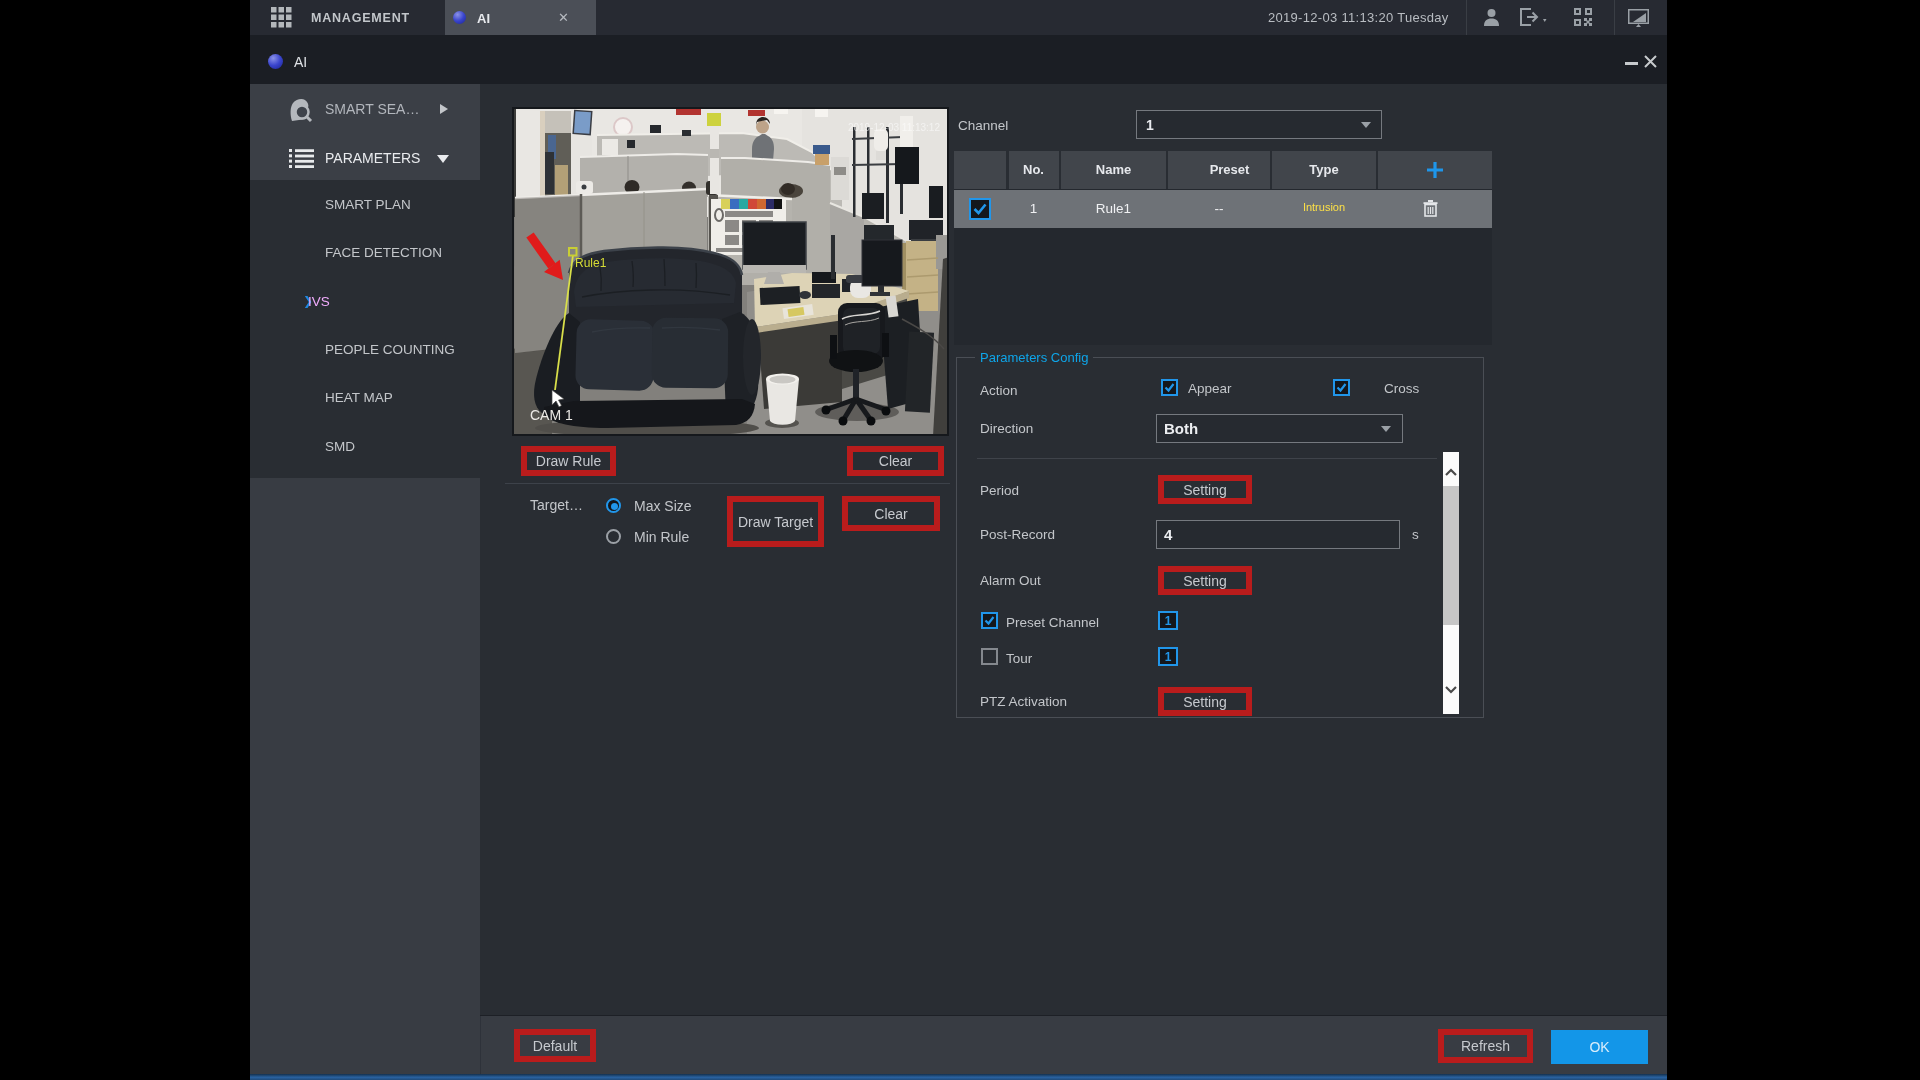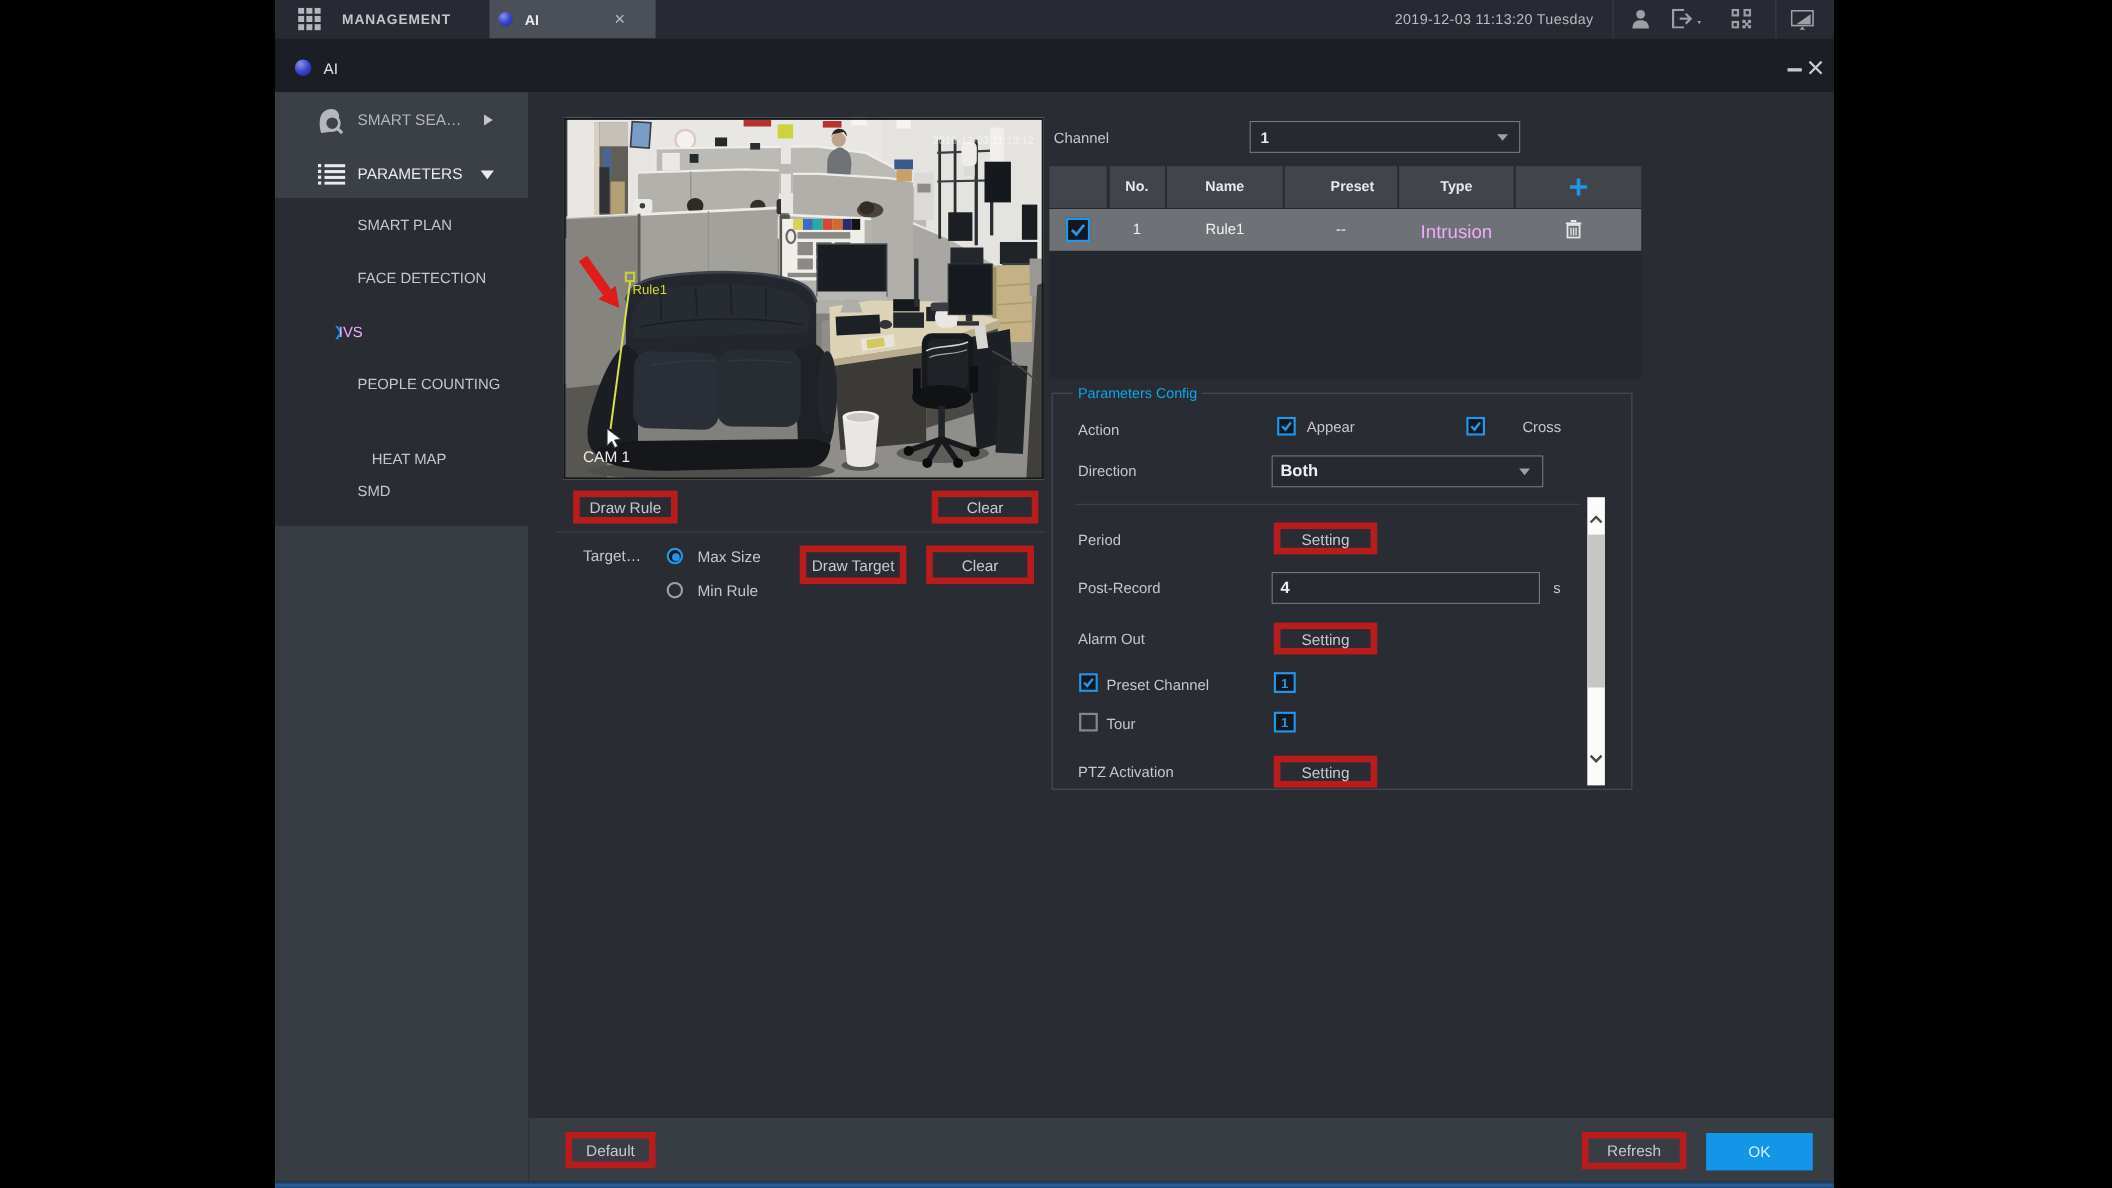--- a/index.html
+++ b/index.html
@@ -119,21 +119,21 @@
   </g>
 </svg>
 <div class="lbl" style="left:325px; top:151px; font-size:14px; color:#e9ebee;">PARAMETERS</div>
 <div class="abs" style="left:437px; top:155px; width:0; height:0; border-left:6.5px solid transparent; border-right:6.5px solid transparent; border-top:8px solid #e9ebee;"></div>
 
 <div class="lbl" style="left:325px; top:198px;">SMART PLAN</div>
 <div class="lbl" style="left:325px; top:246px;">FACE DETECTION</div>
 <div class="lbl" style="left:303px; top:295px; color:#1f87e0; font-size:12px;">❯</div>
 <div class="lbl" style="left:308px; top:295px; color:#f0abfc;">IVS</div>
 <div class="lbl" style="left:325px; top:343px;">PEOPLE COUNTING</div>
-<div class="lbl" style="left:325px; top:411px;margin-left:13px;">HEAT MAP</div>
+<div class="lbl" style="left:325px; top:391px;">HEAT MAP</div>
 <div class="lbl" style="left:325px; top:440px;">SMD</div>
 
 <div id="videobox" class="abs" style="left:512px; top:107px; width:437px; height:329px; background:#7f7d79;">
 <svg width="437" height="329" viewBox="0 0 437 329">
 
   <rect x="0" y="0" width="437" height="110" fill="#e9e7e3"></rect>
   <polygon points="290,0 437,0 437,160 395,148 330,112 290,62" fill="#e5e3df"></polygon>
 
   <polygon points="0,160 90,130 230,150 320,160 437,150 437,329 0,329" fill="#82807c"></polygon>
   <polygon points="235,185 437,152 437,329 235,329" fill="#908e8a"></polygon>
@@ -359,21 +359,21 @@
 <div class="btn" style="left:521px; top:446px; width:95px; height:30px;">Draw Rule</div>
 <div class="btn" style="left:847px; top:446px; width:97px; height:30px;">Clear</div>
 <div class="abs" style="left:505px; top:483px; width:445px; height:1px; background:#3d424a;"></div>
 <div class="lbl" style="left:530px; top:498px; font-size:14px;">Target…</div>
 <div class="abs" style="left:606px; top:498px; width:15px; height:15px; border-radius:50%; border:2px solid #2196ea; background:#14171c;">
   <div class="abs" style="left:3px; top:3px; width:7px; height:7px; border-radius:50%; background:#2196ea;"></div>
 </div>
 <div class="lbl" style="left:634px; top:499px; font-size:14px;">Max Size</div>
 <div class="abs" style="left:606px; top:529px; width:15px; height:15px; border-radius:50%; border:2px solid #9ba0a6; background:transparent;"></div>
 <div class="lbl" style="left:634px; top:530px; font-size:14px;">Min Rule</div>
-<div class="btn" style="left:727px; top:496px; width:97px; height:35px;">Draw Target</div>
+<div class="btn" style="left:727px; top:496px; width:97px; height:51px;">Draw Target</div>
 <div class="btn" style="left:842px; top:496px; width:98px; height:35px;">Clear</div>
 
 <div class="lbl" style="left:958px; top:119px;">Channel</div>
 <div class="ddown" style="left:1136px; top:110px; width:246px; height:29px;"></div>
 <div class="lbl" style="left:1146px; top:118px; font-size:14px; font-weight:bold; color:#e8eaee;">1</div>
 <div class="dtri" style="left:1361px; top:122px;"></div>
 
 <div class="abs" style="left:954px; top:151px; width:538px; height:194px; background:#24282e;"></div>
 <div class="abs" style="left:954px; top:151px; width:538px; height:38px; background:#292d33;"></div>
 <div class="abs" style="left:954px; top:151px; width:52px; height:38px; background:#41454b;"></div>
@@ -392,21 +392,21 @@
 
 <div class="abs" style="left:954px; top:190px; width:538px; height:38px; background:#6e7277;"></div>
 <div class="cb" style="left:969px; top:198px; width:22px; height:22px;">
   <svg width="18" height="18" viewBox="0 0 18 18">
       <path d="M3.5 9 L7.5 13 L14.5 4.5" stroke="#2196ea" stroke-width="2.6" fill="none"></path>
     </svg>
 </div>
 <div class="lbl" style="left:1008.5px; top:202px; width:50px; text-align:center; font-size:13.5px; color:#f0f1f3;">1</div>
 <div class="lbl" style="left:1061px; top:202px; width:105px; text-align:center; font-size:13.5px; color:#f0f1f3;">Rule1</div>
 <div class="lbl" style="left:1168px; top:202px; width:102px; text-align:center; font-size:13.5px; color:#f0f1f3;">--</div>
-<div class="lbl" style="left:1272px; top:202px; width:104px; text-align:center; font-size:17px; color:#f0abfc;">Intrusion</div>
+<div class="lbl" style="left:1272px; top:202px; width:104px; text-align:center; font-size:11px; color:#fde047;">Intrusion</div>
 <svg class="abs" style="left:1423px; top:200px;" width="15" height="17" viewBox="0 0 15 17">
   <rect x="2" y="4.5" width="11" height="11.5" fill="none" stroke="#e4e6e9" stroke-width="1.6"></rect>
   <rect x="0.5" y="2.2" width="14" height="1.8" fill="#e4e6e9"></rect>
   <rect x="5" y="0" width="5" height="2" fill="#e4e6e9"></rect>
   <path d="M5.2 7 V14 M7.5 7 V14 M9.8 7 V14" stroke="#e4e6e9" stroke-width="1.2"></path>
 </svg>
 
 <div class="abs" style="left:956px; top:357px; width:528px; height:361px; border:1px solid #4a4e55;"></div>
 <div class="lbl" style="left:975px; top:351px; background:#292d33; padding:0 5px; font-size:13px; color:#0ea5e9;">Parameters Config</div>
 

